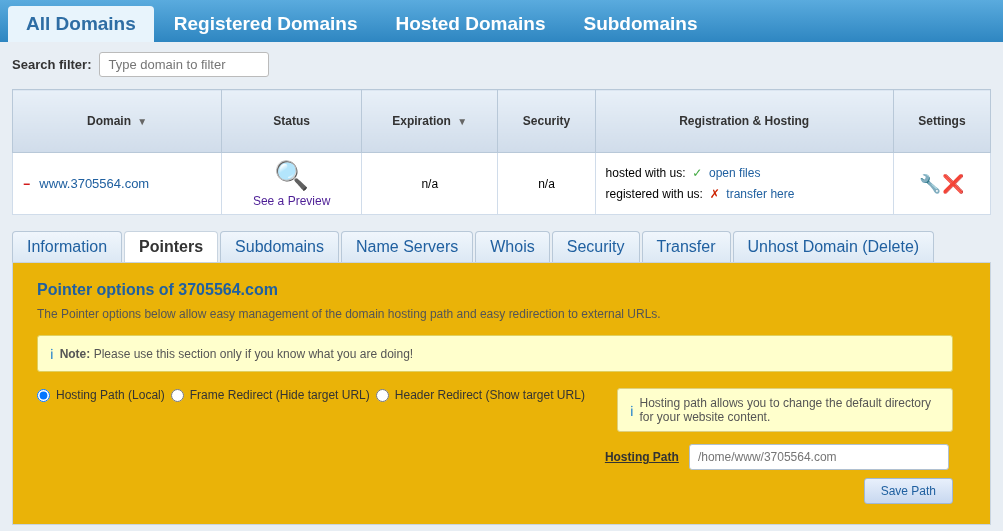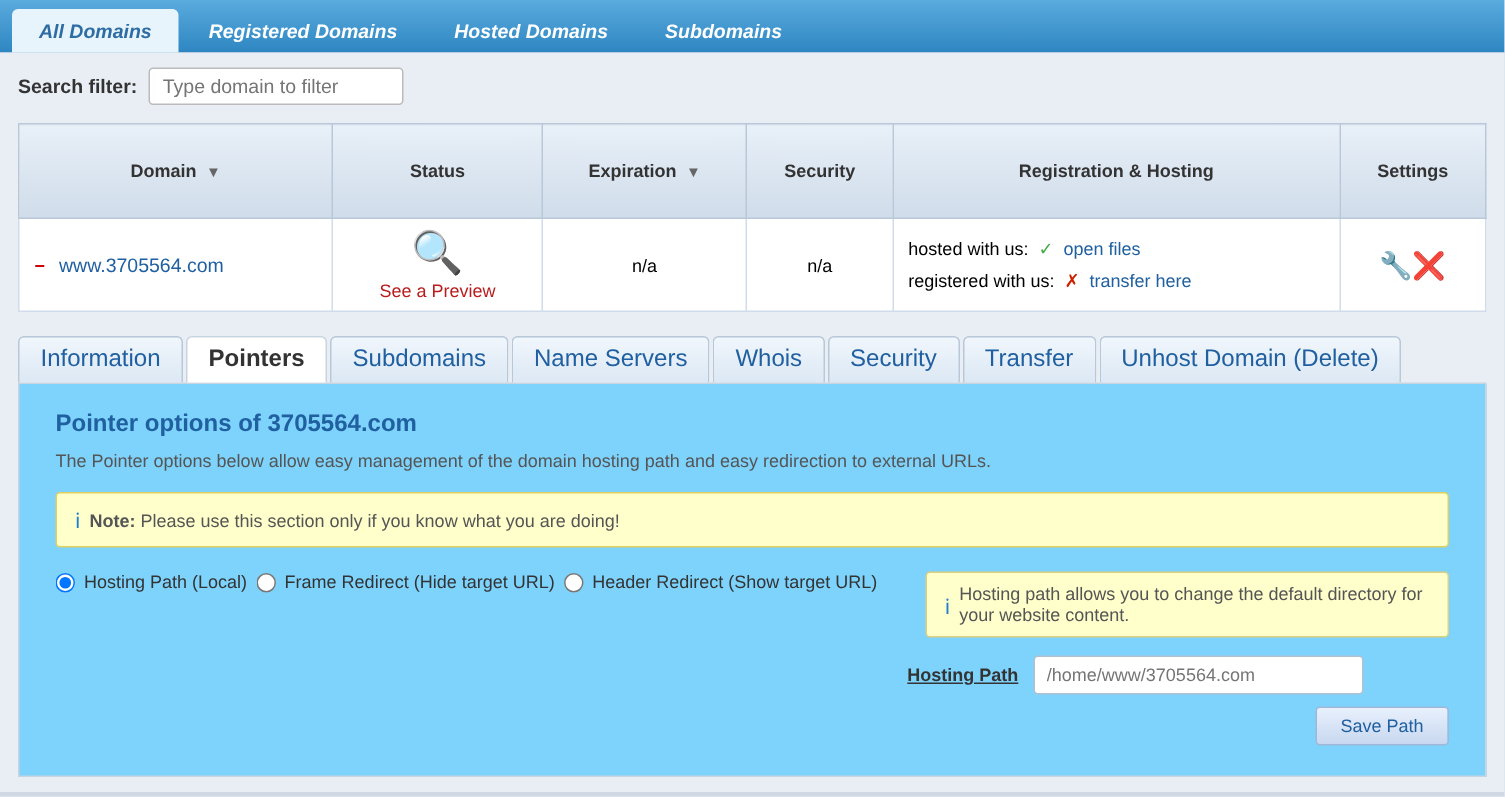--- a/index.html
+++ b/index.html
@@ -4,26 +4,25 @@
   <style>
     * { box-sizing: border-box; margin: 0; padding: 0; }
     body { font-family: Arial, sans-serif; font-size: 13px; background: #d0d8e4; min-width: 1003px; }
 
     
     .top-tabs { display: flex; background: linear-gradient(to bottom, #5aabde, #2e86c1); padding: 6px 8px 0 8px; gap: 2px; }
     .top-tab {
       padding: 7px 18px;
       border-radius: 4px 4px 0 0;
       cursor: pointer;
-      font-size: 13px;
+      font-size: 19px;
       font-weight: bold;
       color: #fff;
       background: transparent;
       border: none;
-      font-style: italic;
     }
     .top-tab.active {
       background: #e8f4fc;
       color: #2e6da4;
     }
 
     
     .main { background: #e8eef4; padding: 10px 12px; }
 
     
@@ -56,21 +55,21 @@
       vertical-align: middle;
       text-align: center;
       background: #fff;
       font-size: 12px;
     }
     .domain-table td.domain-cell { text-align: left; }
     .domain-name { color: #2060a0; font-size: 13px; }
     .minus-btn { color: #cc0000; font-weight: bold; margin-right: 6px; cursor: pointer; }
 
     .preview-icon { font-size: 28px; display: block; margin: 0 auto 2px; }
-    .preview-link { color: #b91c1c; font-size: 12px; text-decoration: none; }
+    .preview-link { color: #4c1d95; font-size: 12px; text-decoration: none; }
 
     .hosted-info { text-align: left; font-size: 12px; line-height: 1.7; }
     .check-green { color: #44aa44; }
     .cross-red { color: #cc2200; }
     .file-link { color: #2060a0; text-decoration: none; }
 
     .settings-icons { font-size: 18px; }
 
     
     .inner-tabs { display: flex; gap: 2px; padding: 10px 0 0 0; border-bottom: 1px solid #c8d4e0; background: transparent; margin-top: 6px; }
@@ -86,24 +85,24 @@
     }
     .inner-tab.active {
       background: #fff;
       font-weight: bold;
       color: #333;
       border-color: #c8d4e0;
     }
 
     
     .pointer-panel {
-      background: #7dd3fc;
+      background: #eab308;
       border: 1px solid #c8d4e0;
       border-top: none;
-      padding: 18px 24px 20px 24px;
+      padding: 18px 37px 20px 24px;
     }
     .pointer-title { font-size: 16px; font-weight: bold; color: #2060a0; margin-bottom: 8px; }
     .pointer-desc { font-size: 12px; color: #555; margin-bottom: 14px; }
 
     .note-box {
       background: #ffffcc;
       border: 1px solid #e0d060;
       border-radius: 3px;
       padding: 8px 12px;
       margin-bottom: 16px;
@@ -136,21 +135,21 @@
     .info-icon { color: #2080cc; font-size: 14px; }
 
     .hosting-path-row { display: flex; align-items: center; gap: 10px; margin-top: 4px; }
     .hosting-path-label { font-size: 12px; color: #333; font-weight: bold; text-decoration: underline; }
     .hosting-path-input {
       border: 1px solid #b0c0d0;
       border-radius: 3px;
       padding: 5px 8px;
       font-size: 12px;
       color: #888;
-      width: 220px;
+      width: 260px;
       background: #fff;
     }
 
     .save-path-btn {
       background: linear-gradient(to bottom, #e8f0fc, #c8d8f0);
       border: 1px solid #a0b8d8;
       border-radius: 3px;
       padding: 5px 16px;
       font-size: 12px;
       color: #2060a0;

